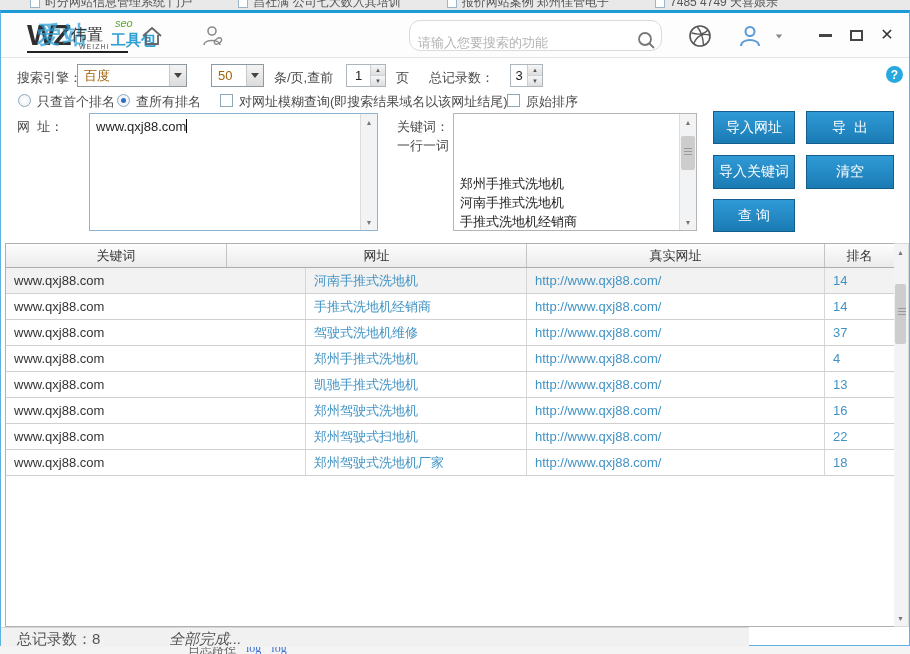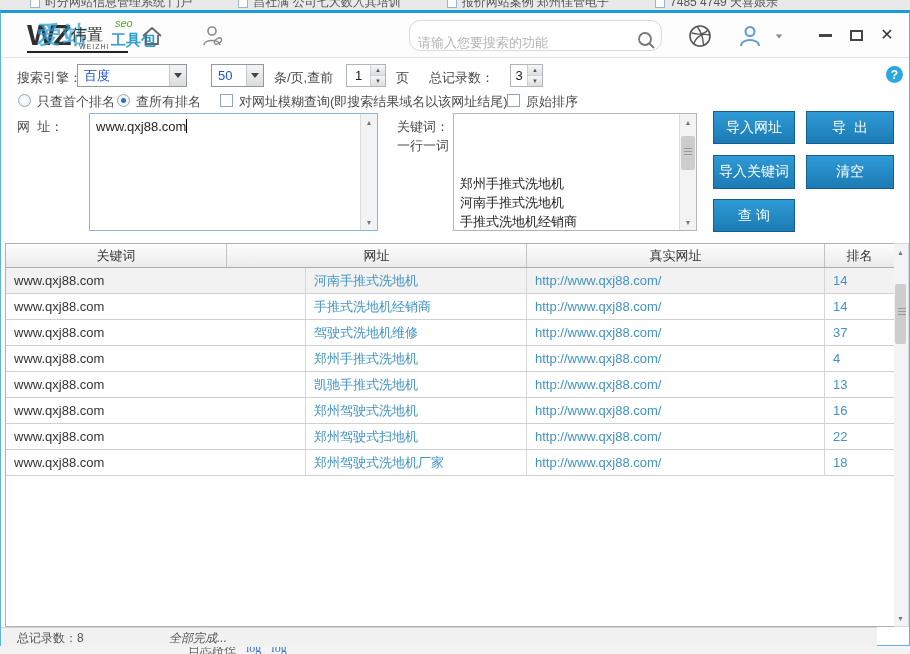--- a/index.html
+++ b/index.html
@@ -47,21 +47,21 @@
   .winctl { position:absolute; top:11px; width:24px; height:22px; display:flex; align-items:center;
     justify-content:center; cursor:pointer; color:#333; }
   .winctl .min-g { width:13px; height:3px; background:#444; }
   .winctl .max-g { width:13px; height:11px; border:2px solid #444; }
   .winctl .cls-g { font-size:16px; font-weight:bold; line-height:1; }
 
   
   .lbl { position:absolute; font-size:13px; color:#4a4a4a; white-space:pre; }
   .combo { position:absolute; height:23px; border:1px solid #8e9aa2; background:#fff;
     display:flex; align-items:center; cursor:pointer; }
-  .combo .val { flex:1; padding:0 6px; font-size:13px; color:#1d4ed8; }
+  .combo .val { flex:1; padding:0 6px; font-size:13px; color:#a16207; }
   .combo .arrow-zone { width:17px; height:21px; background:linear-gradient(#f4f4f4,#dcdcdc);
     border-left:1px solid #c3c9cd; display:flex; align-items:center; justify-content:center; }
   .tri-down { width:0; height:0; border-left:4px solid transparent; border-right:4px solid transparent;
     border-top:5px solid #444; }
   .spinner { position:absolute; height:23px; border:1px solid #aeb6bb; background:#fff; display:flex; }
   .spinner .num { flex:1; display:flex; align-items:center; justify-content:center;
     font-size:13px; color:#222; }
   .spinner .btns { width:15px; display:flex; flex-direction:column; border-left:1px solid #c9cfd3; }
   .spinner .sb { flex:1; background:linear-gradient(#f6f6f6,#dedede); display:flex; align-items:center;
     justify-content:center; font-size:6px; color:#555; cursor:pointer; border-bottom:1px solid #cfd4d7;}
@@ -113,22 +113,22 @@
   .c-url { width:300px; color:#333; }
   .c-kw  { width:221px; } .c-real { width:298px; } .c-rank { width:69px; }
   .link { color:#4293c4; cursor:pointer; }
 
   
   .tscroll { position:absolute; left:893px; top:230px; width:15px; height:384px; background:#f2f3f4;
     border:1px solid #d8d8d8; border-left:none; }
   .tscroll .sthumb { top:40px; height:60px; }
 
   
-  .statusbar { position:absolute; left:0; top:614px; width:876px; height:20px; background:#f1f1f1;
-    border-top:1px solid #d7d7d7; font-size:12px; color:#555; }
+  .statusbar { position:absolute; left:0; top:614px; width:748px; height:20px; background:#f1f1f1;
+    border-top:1px solid #d7d7d7; font-size:15px; color:#555; }
   .statusbar .total { position:absolute; left:16px; top:2px; }
   .statusbar .done  { position:absolute; left:168px; top:2px;font-style:italic; }
 </style>
 </head>
 <body>
 
 <div id="screen">
 
   <div class="bg-strip top">
     <div class="inner">

